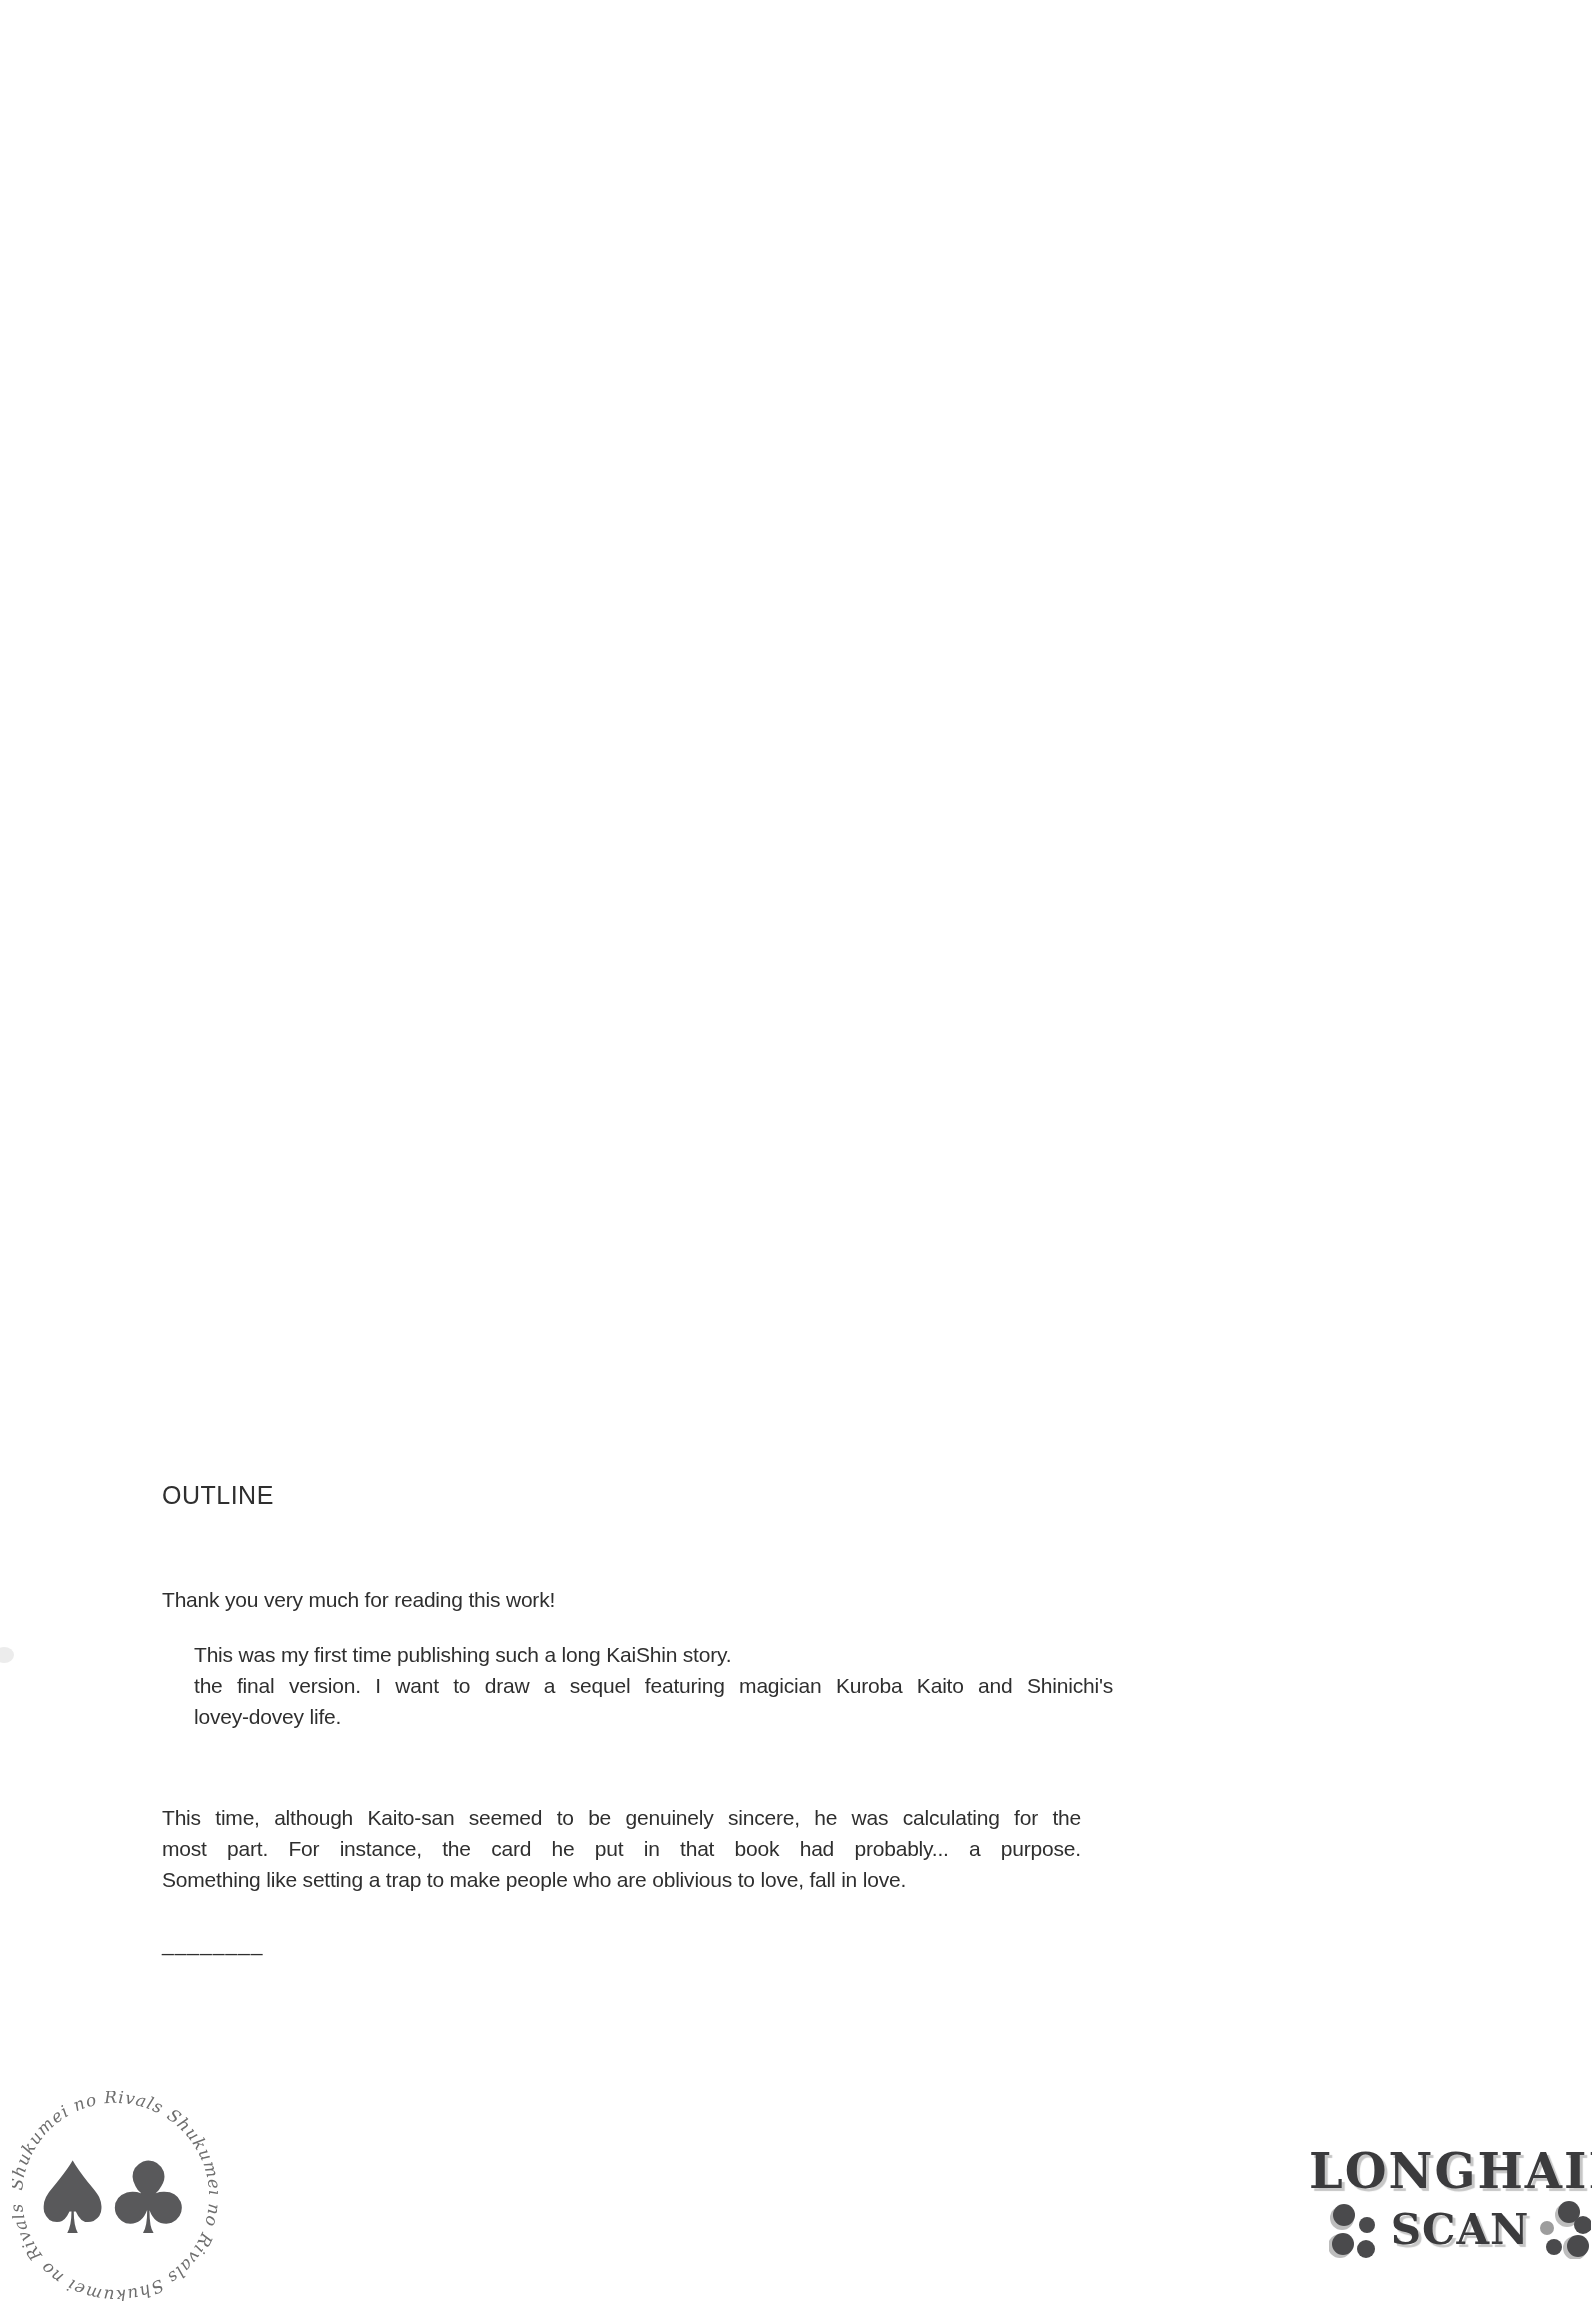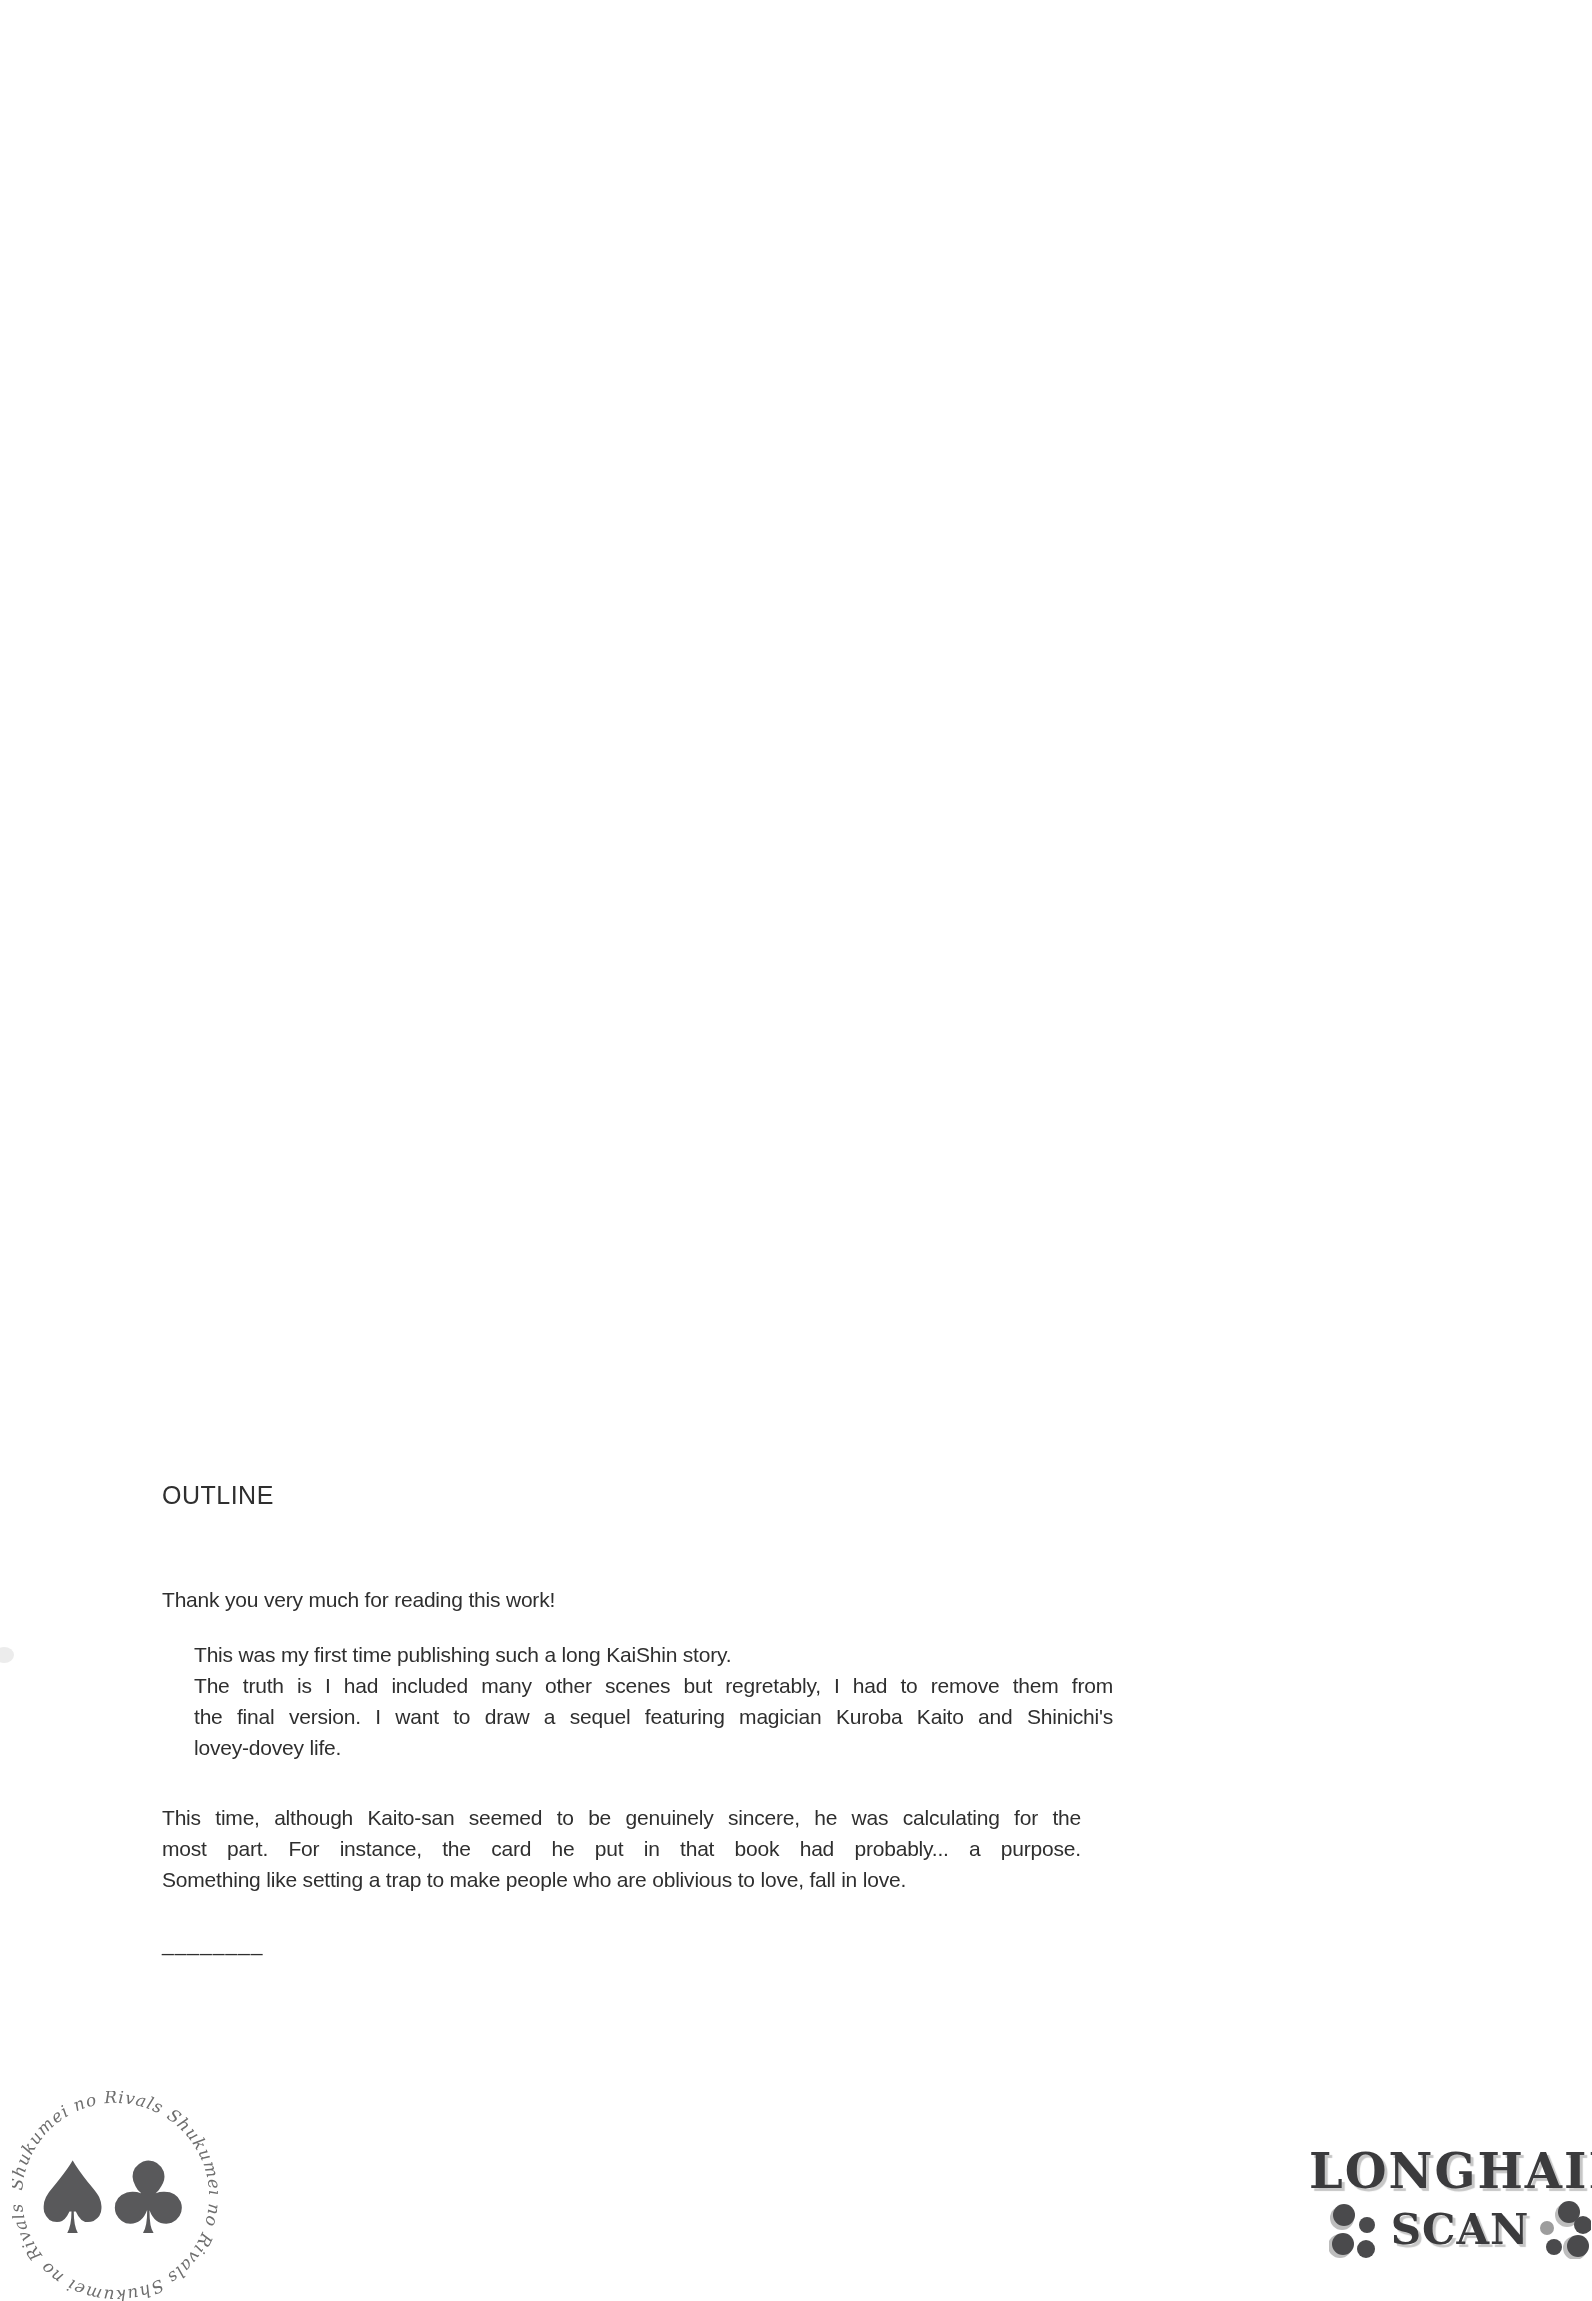--- a/index.html
+++ b/index.html
@@ -137,21 +137,20 @@
 
   <section class="afterword">
     <h1 class="heading">OUTLINE</h1>
 
     <div class="block para1">
       <div class="line">Thank you very much for reading this work!</div>
     </div>
 
     <div class="block para2">
       <div class="line">This was my first time publishing such a long KaiShin story.</div>
-      <div class="line fit">The truth is I had included many other scenes but regretably, I had to remove them from</div>
       <div class="line fit">the final version. I want to draw a sequel featuring magician Kuroba Kaito and Shinichi's</div>
       <div class="line">lovey-dovey life.</div>
     </div>
 
     <div class="block para3">
       <div class="line fit">This time, although Kaito-san seemed to be genuinely sincere, he was calculating for the</div>
       <div class="line fit">most part. For instance, the card he put in that book had probably... a purpose.</div>
       <div class="line">Something like setting a trap to make people who are oblivious to love, fall in love.</div>
     </div>
 

